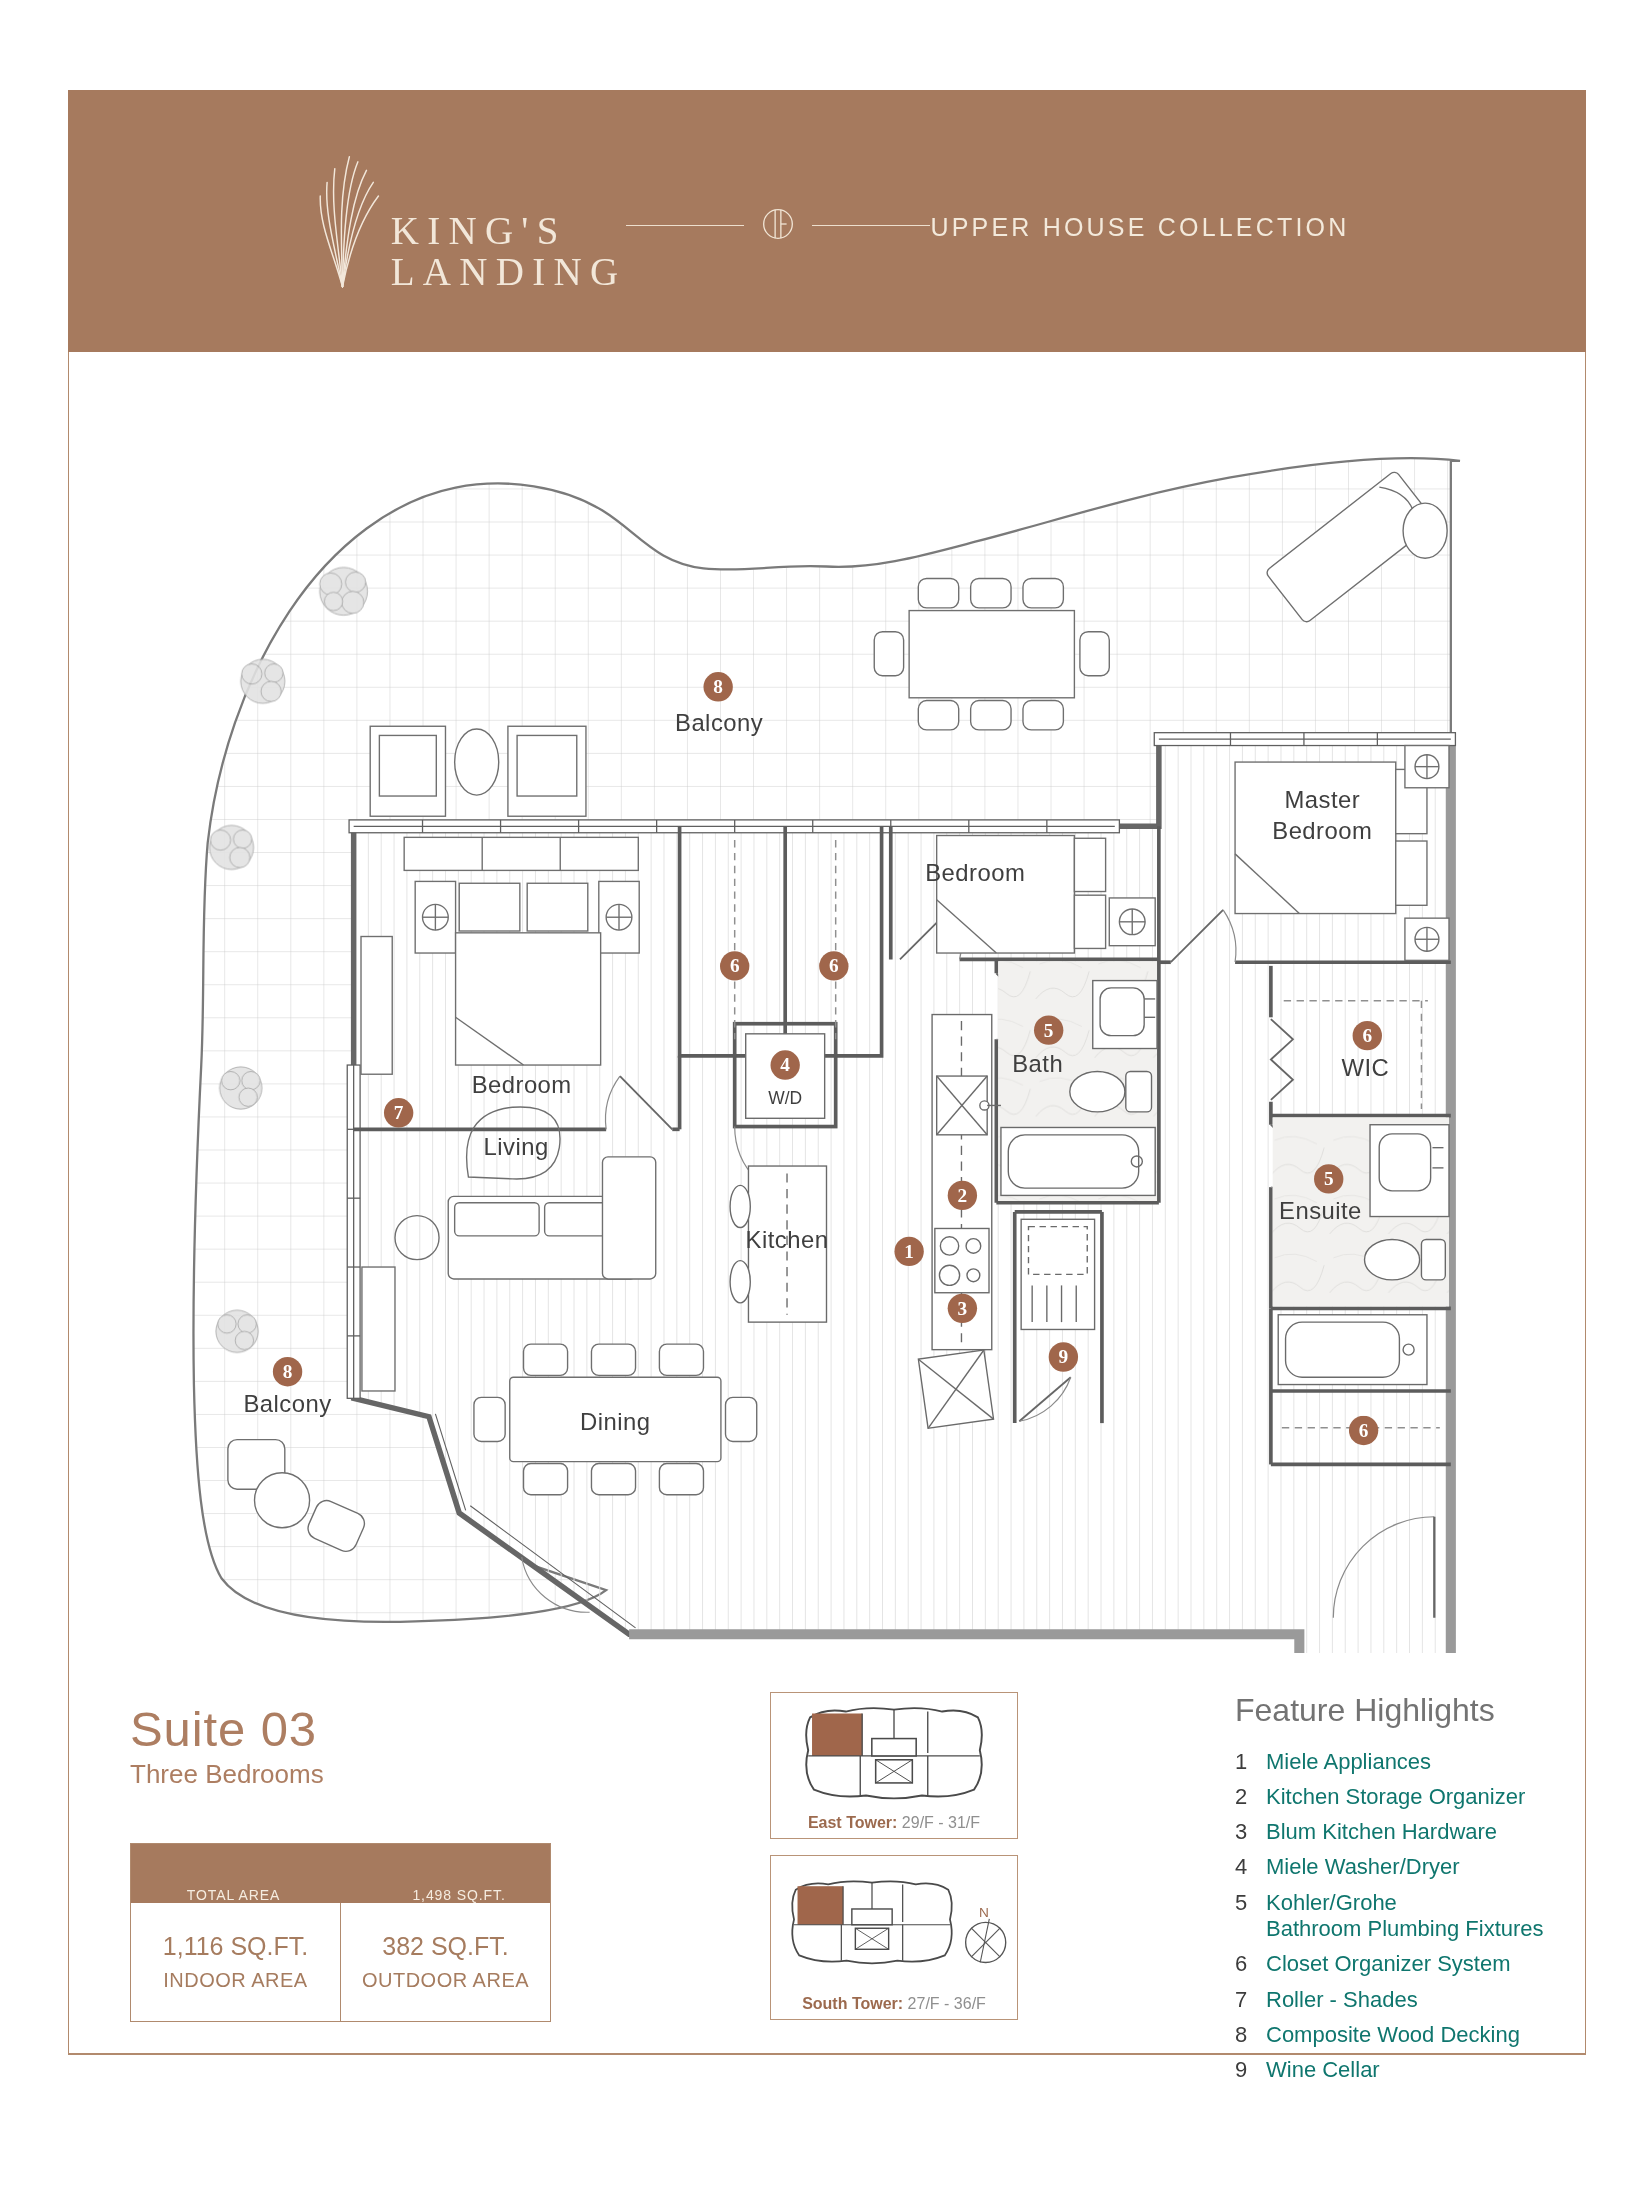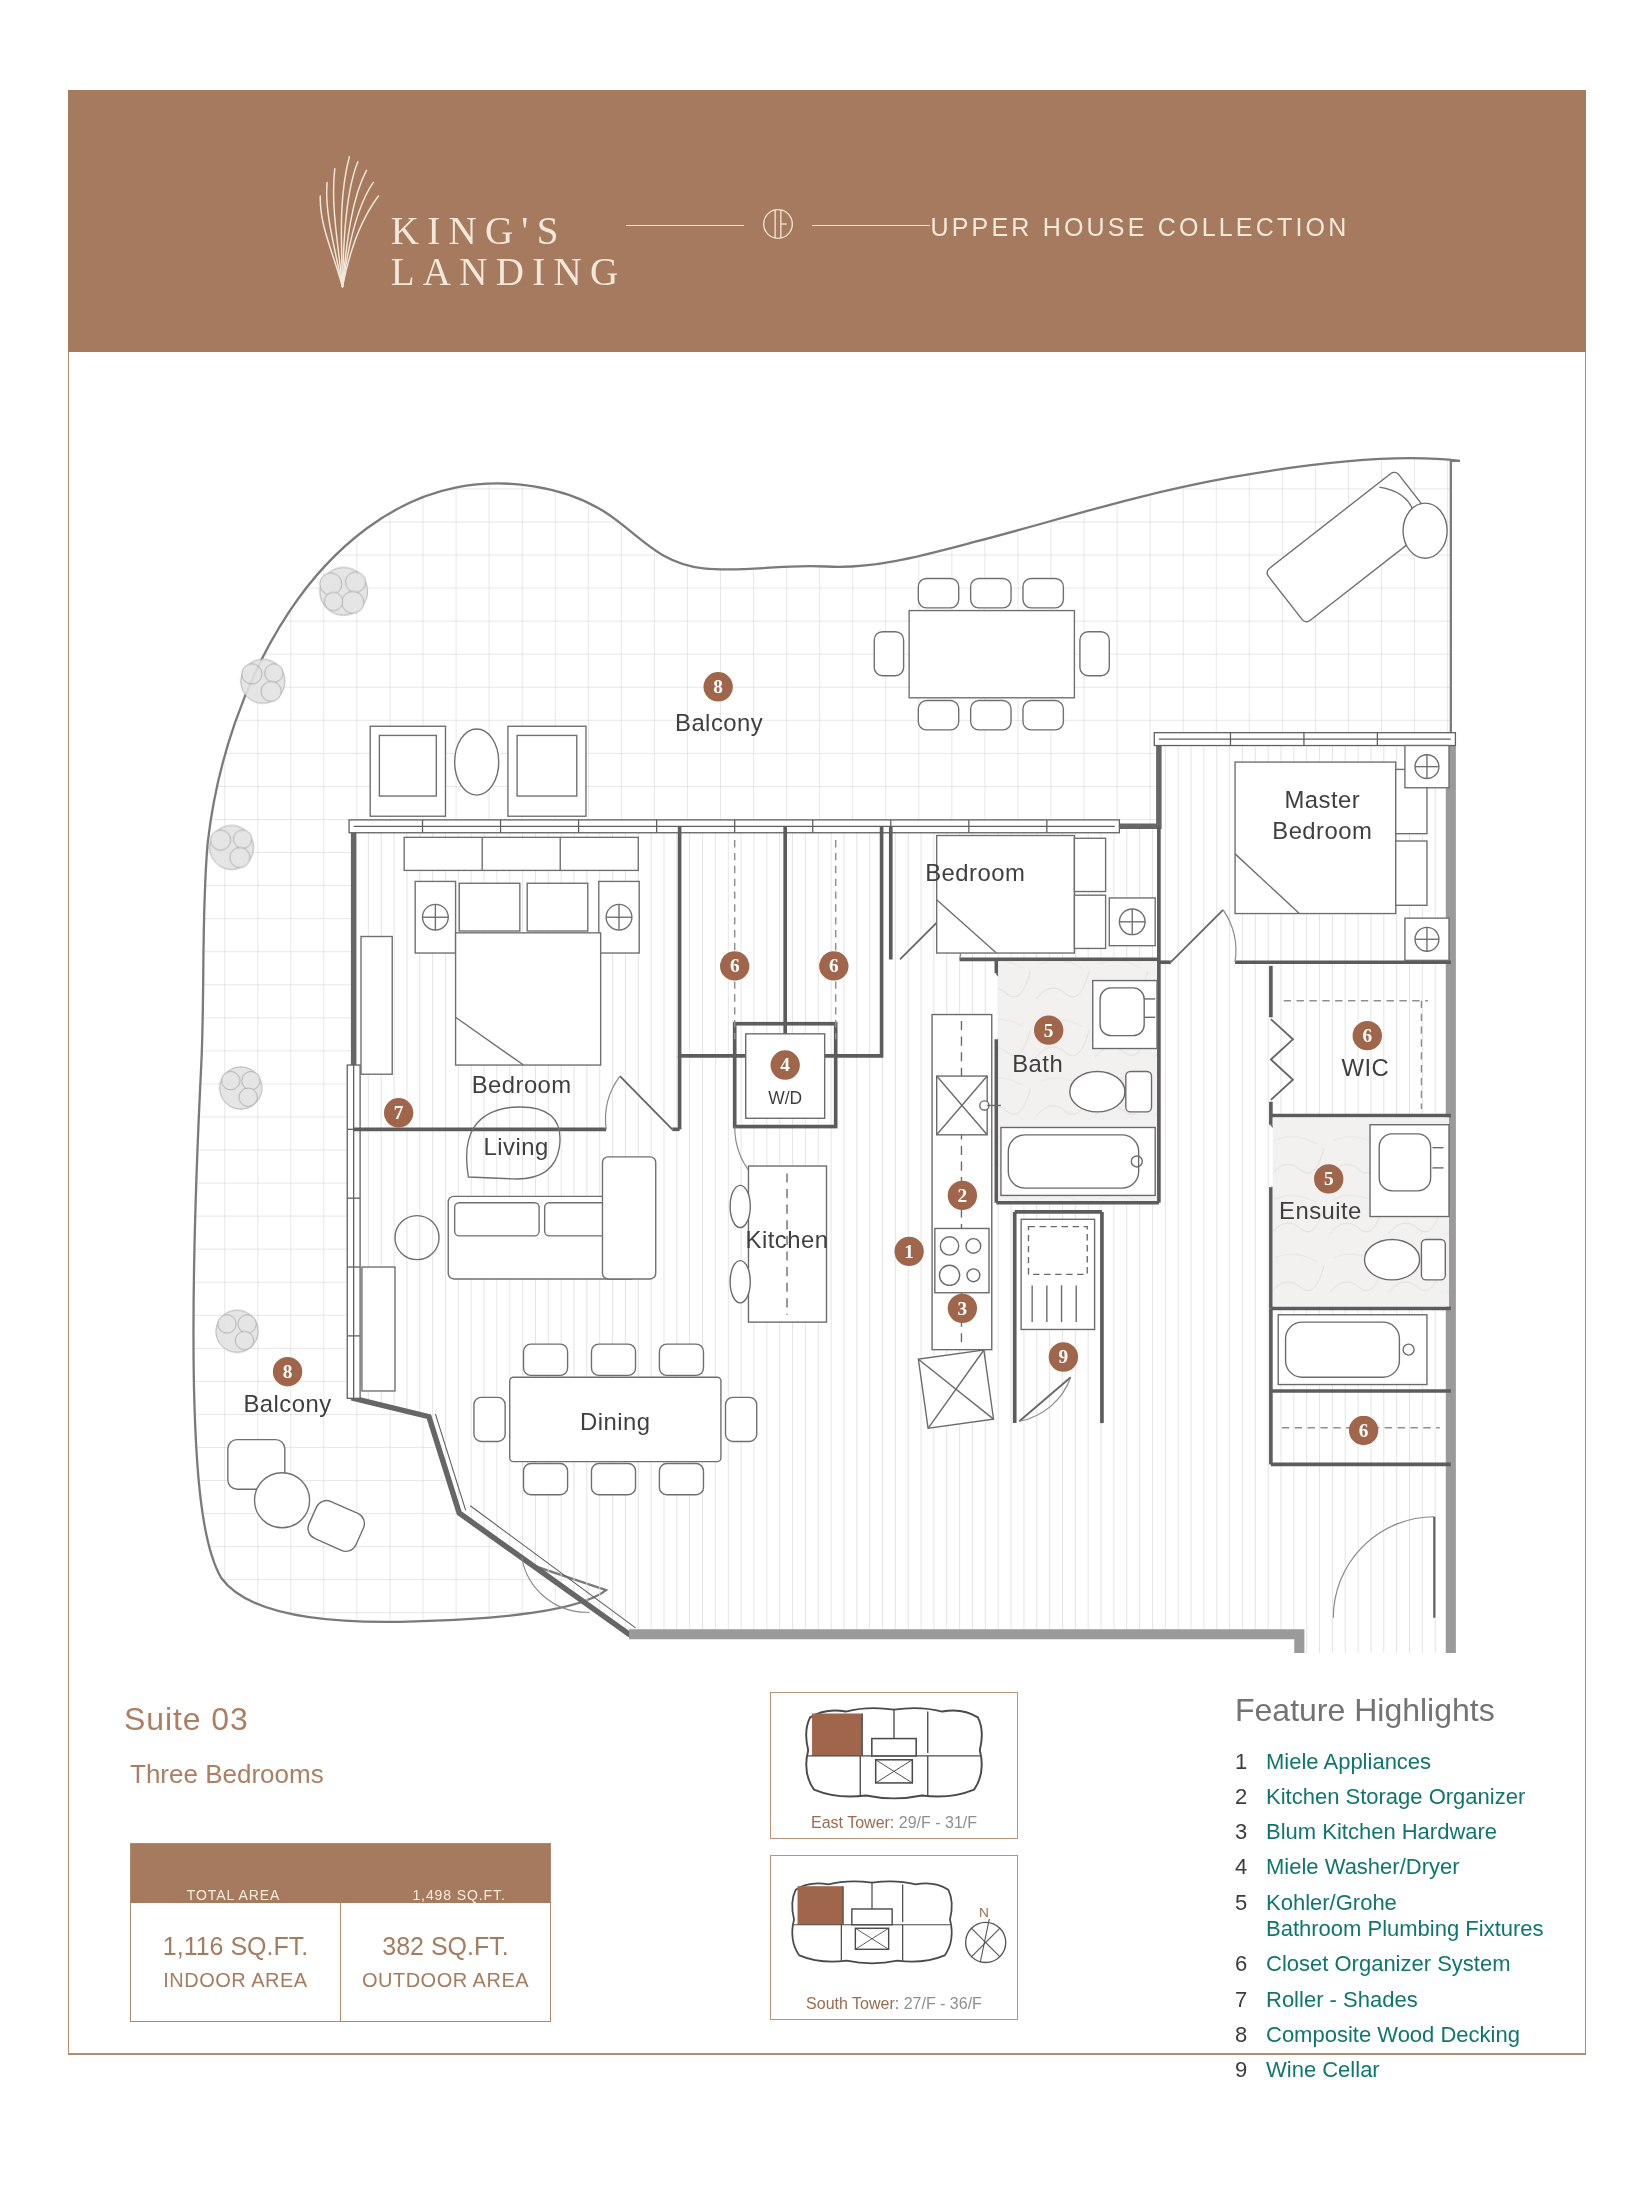--- a/index.html
+++ b/index.html
@@ -27,36 +27,36 @@
     position:absolute;left:68px;top:352px;width:1518px;height:1703px;
     border-left:1.8px solid #b28a6d;border-right:1.8px solid #b28a6d;border-bottom:2.8px solid #b28a6d;
     box-sizing:border-box;
   }
   
   .plan-wrap{position:absolute;left:92px;top:422px;width:1469px;height:1231px;}
   .rl{font-family:"Liberation Sans",sans-serif;font-size:26px;fill:#3f3f3f;letter-spacing:.5px;}
   .rs{font-family:"Liberation Sans",sans-serif;font-size:19px;fill:#3f3f3f;}
   .mk-n{font-family:"Liberation Serif",serif;font-size:21px;font-weight:bold;fill:#ffffff;}
   
-  .suite-title{position:absolute;left:124px;top:1701px;color:#ad7e62;font-size:32px;letter-spacing:0.9px;}
+  .suite-title{position:absolute;left:130px;top:1701px;color:#ad7e62;font-size:49px;letter-spacing:0.9px;}
   .suite-sub{position:absolute;left:130px;top:1759px;color:#ad7e62;font-size:26px;}
   .area-table{position:absolute;left:130px;top:1843px;width:421px;border:1.8px solid #b08a6e;box-sizing:border-box;}
   .at-head{background:#a67a5e;height:59px;display:flex;align-items:flex-end;color:#f5ece0;font-size:14px;letter-spacing:0.9px;gap:32px;}
   .at-head .h1{width:53%;text-align:center;}
   .at-head .h2{width:47%;text-align:center;}
   .at-body{display:flex;height:118px;}
   .at-cell{width:50%;display:flex;flex-direction:column;align-items:center;justify-content:center;gap:8.3px;color:#a67c5f;}
   .at-cell:first-child{border-right:1.8px solid #b08a6e;}
   .at-val{font-size:25px;}
   .at-lab{font-size:20px;letter-spacing:0.5px;}
   .tower-box{position:absolute;border:1.8px solid #b99478;box-sizing:border-box;background:#fff;}
   .tower-box.east{left:770px;top:1692px;width:248px;height:147px;}
   .tower-box.south{left:770px;top:1855px;width:248px;height:165px;}
   .tower-cap{position:absolute;left:0;right:0;bottom:6.4px;text-align:center;font-size:16px;}
-  .tower-cap b{color:#9c6a4e;font-weight:normal;text-align:right;}
+  .tower-cap b{color:#9c6a4e;font-weight:bold;text-align:right;}
   .tower-cap span{color:#8f8f8f;}
   .features{position:absolute;left:1235px;top:1692px;width:347px;}
   .feat-title{font-size:32px;color:#737373;margin:0 0 20px 0;font-weight:400;}
   .feat-row{display:flex;margin-bottom:8.3px;}
   .feat-num{width:31px;flex:none;font-size:22px;color:#3c3c3c;}
   .feat-text{font-size:22px;color:#0f766e;line-height:1.22;}
   .feat-text .l2{display:block;}
   .disclaimer{
     position:absolute;left:156px;top:2083px;width:1341px;text-align:center;
     font-size:14.7px;color:#3a3a3a;line-height:1.6;

